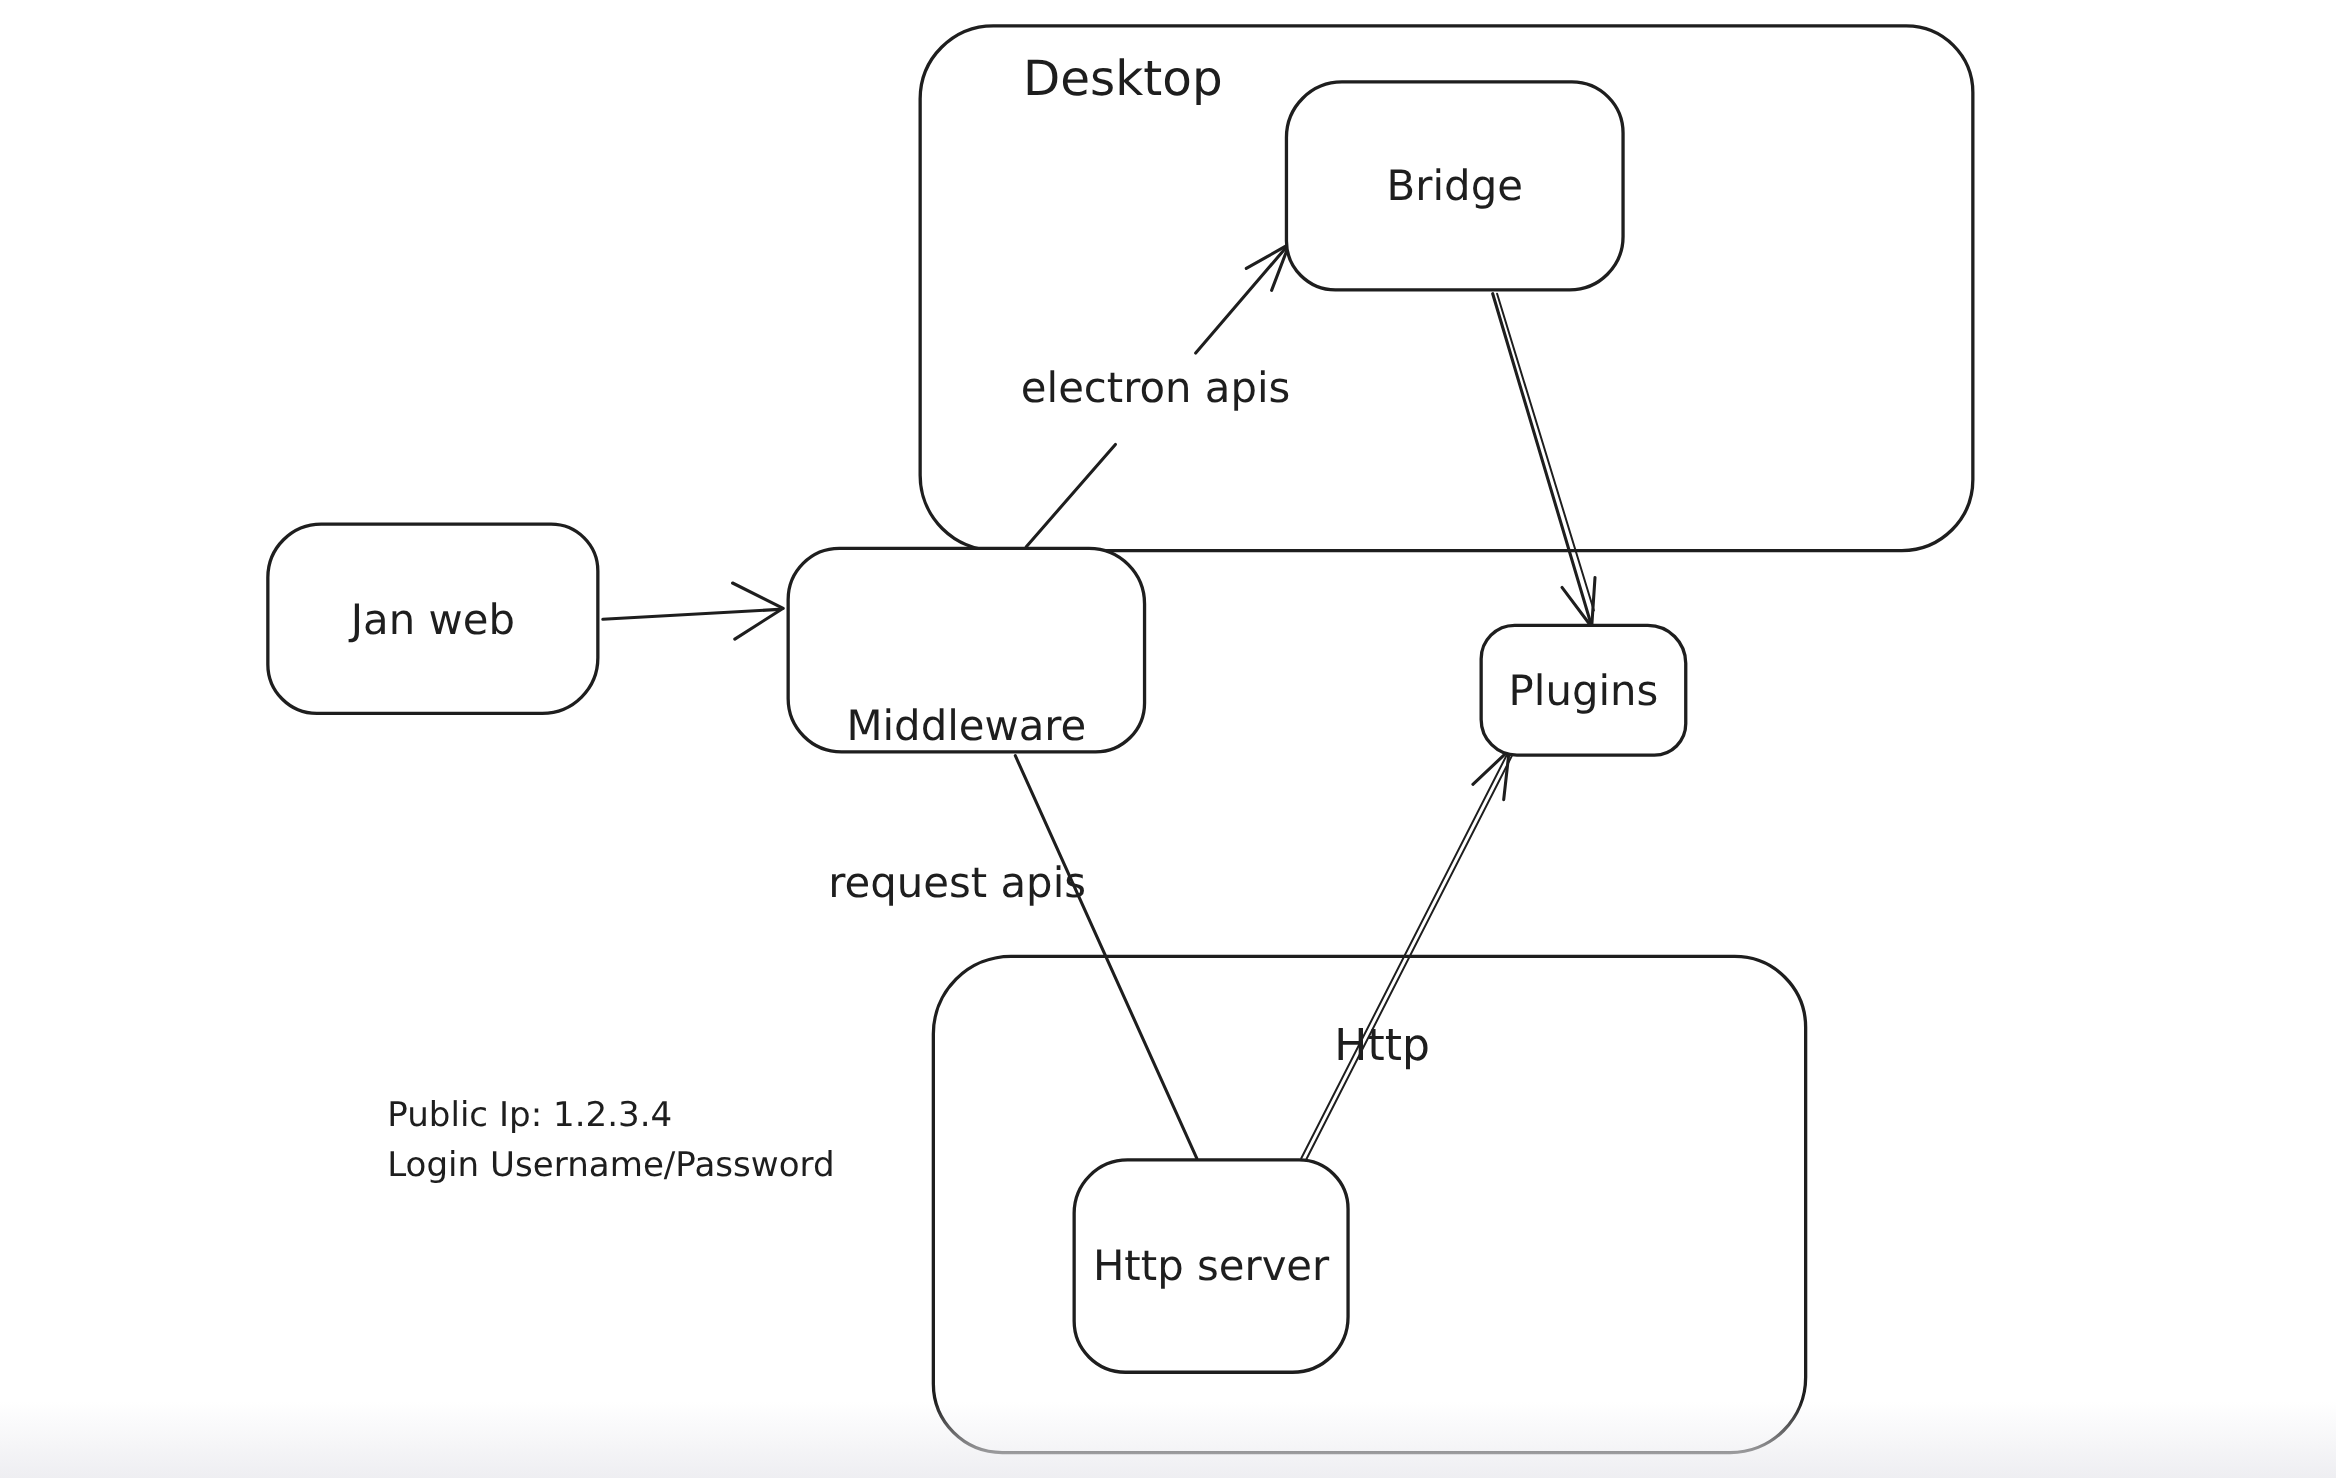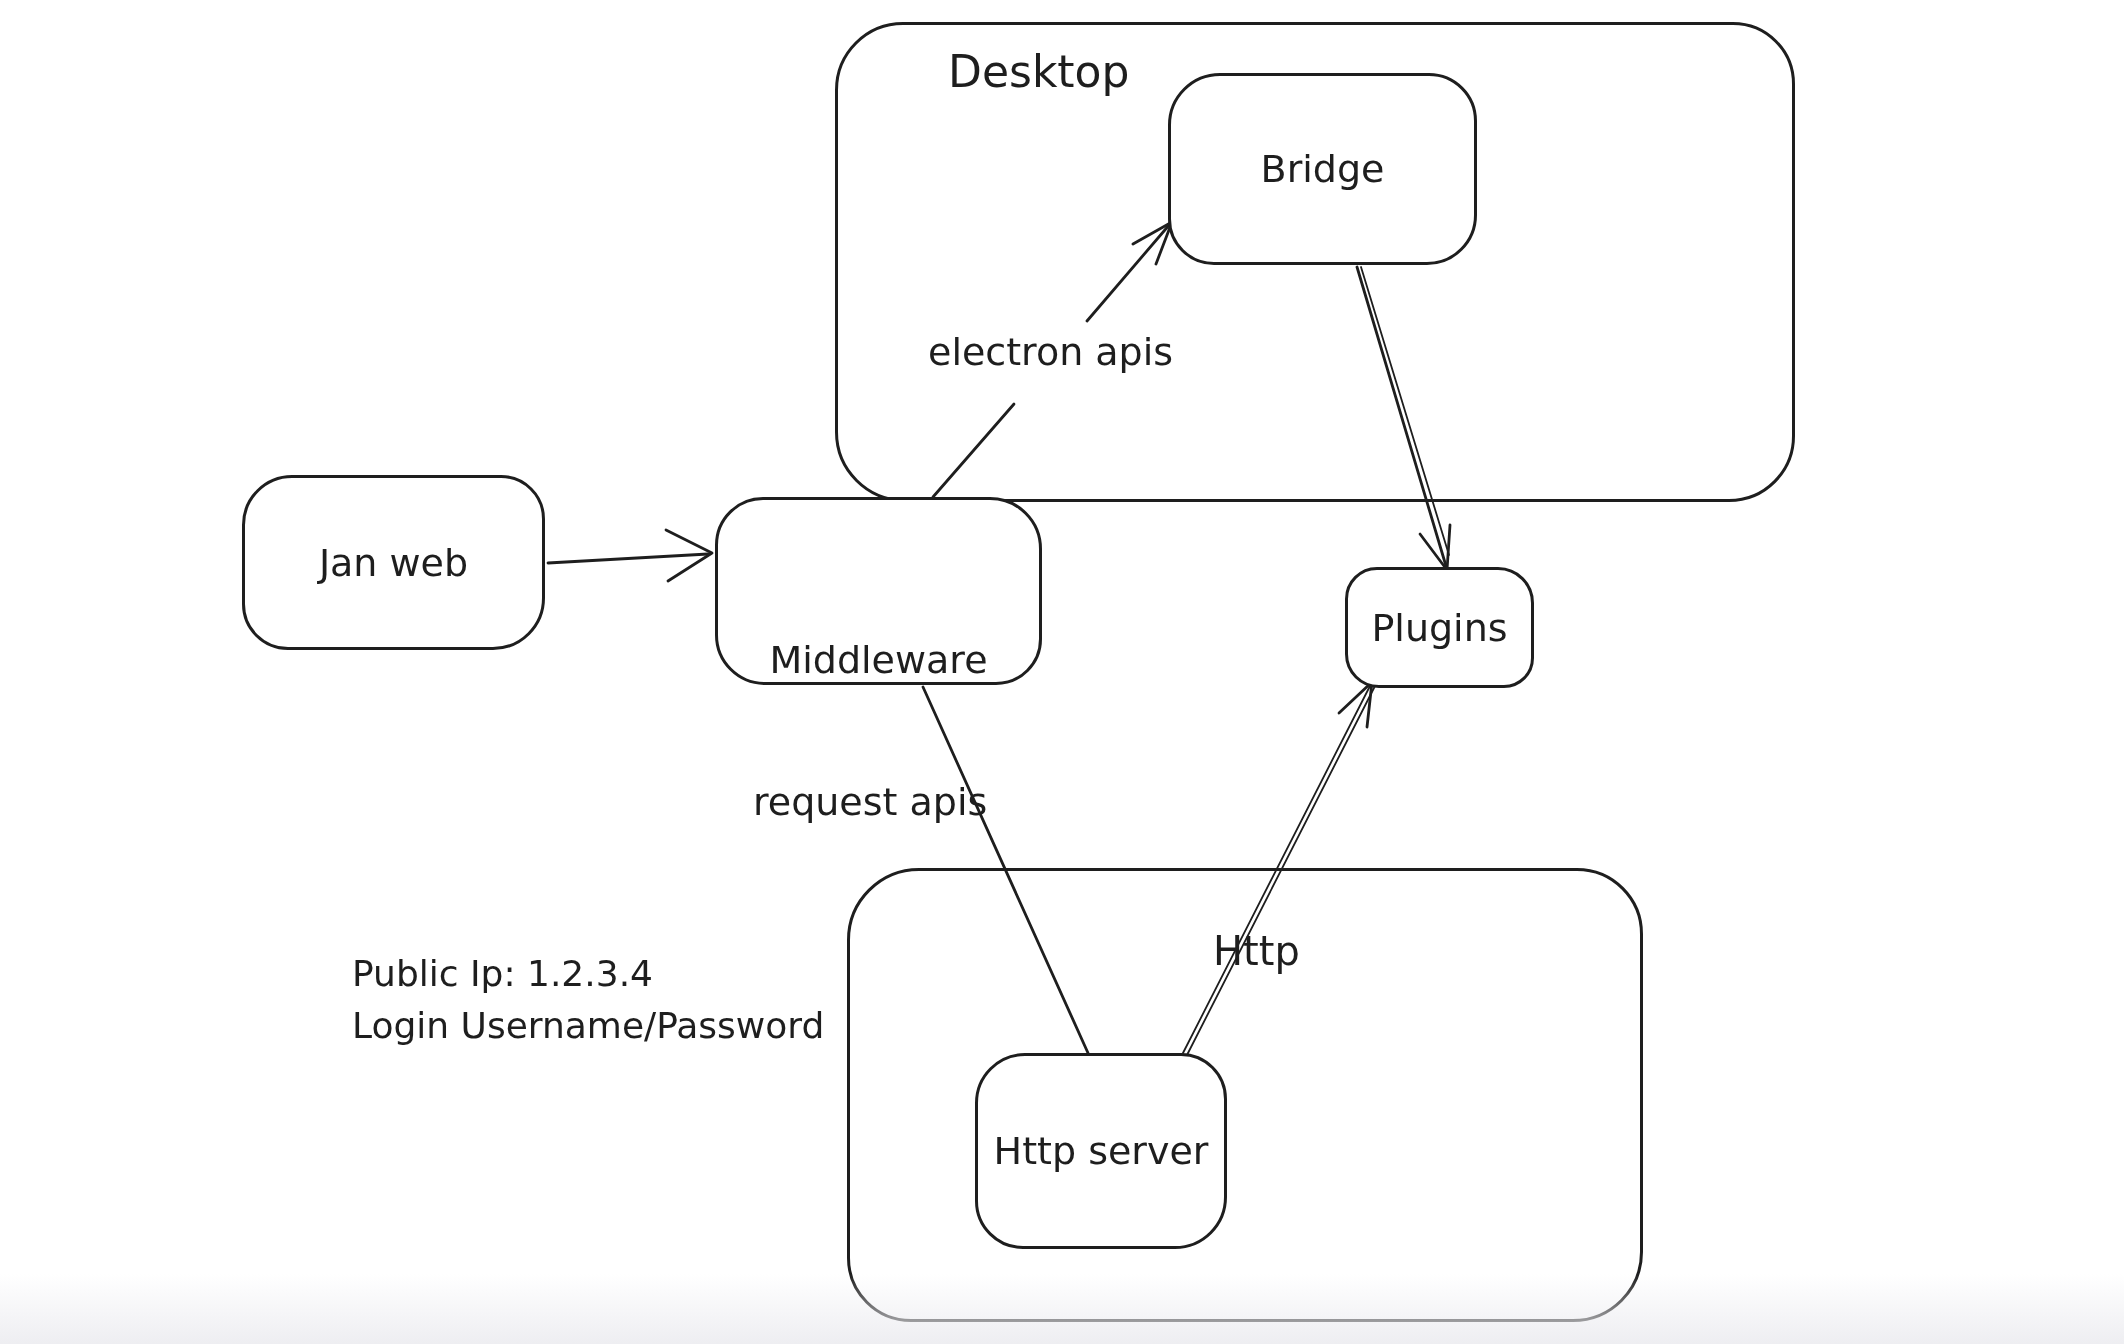--- a/index.html
+++ b/index.html
@@ -36,23 +36,24 @@
     font-size:44px;
     white-space:nowrap;
   }
   .edge-label{
     position:absolute;
     font-size:38px;
     white-space:nowrap;
   }
   .annotation{
     position:absolute;
-    font-size:36px;
+    font-size:31px;
     line-height:1.45;
     white-space:nowrap;
+    margin-top:44px;
   }
   svg.connections{position:absolute;left:0;top:0;}
   svg.connections path{
     stroke:#1e1e1e;
     stroke-width:2.8;
     fill:none;
     stroke-linecap:round;
     stroke-linejoin:round;
   }
   svg.connections path.thin{stroke-width:1.8;}
@@ -86,21 +87,21 @@
     </g>
 
     <g>
       <path class="thin" d="M1183 1053 L1371 684"></path>
       <path class="thin" d="M1187 1055 L1375 686"></path>
       <path d="M1372 682 L1339 713 M1372 682 L1367 727"></path>
     </g>
   </svg>
 
   <div class="container-box" style="left:835px;top:22px;width:960px;height:480px;border-radius:68px 62px 66px 70px;"></div>
-  <div class="container-label" style="left:930px;top:46px;margin-left:18px;">Desktop</div>
+  <div class="container-label" style="left:930px;top:46px;">Desktop</div>
 
   <div class="container-box" style="left:847px;top:868px;width:796px;height:454px;border-radius:72px 66px 70px 64px;"></div>
   <div class="container-label" style="left:1213px;top:928px;font-size:40px;">Http</div>
 
   <div class="node" style="left:242px;top:475px;width:303px;height:175px;border-radius:50px 44px 52px 46px;">
     <span>Jan web</span>
   </div>
 
   <div class="node" style="left:715px;top:497px;width:327px;height:188px;border-radius:48px 52px 46px 50px;align-items:flex-end;">
     <span>Middleware</span>

